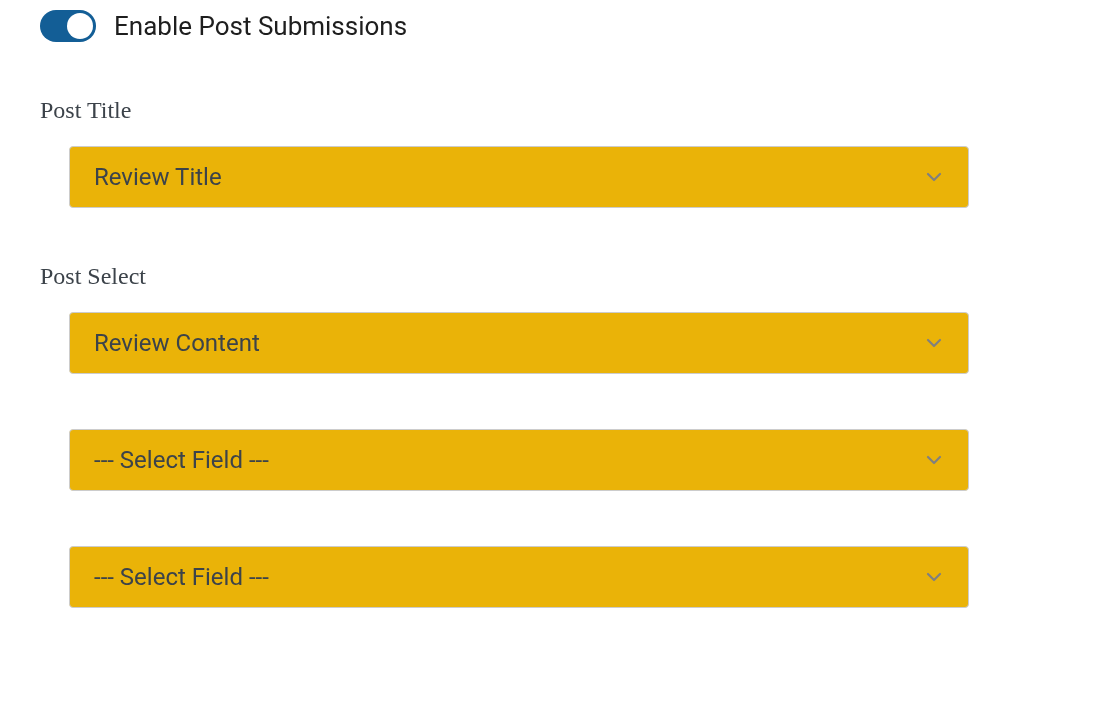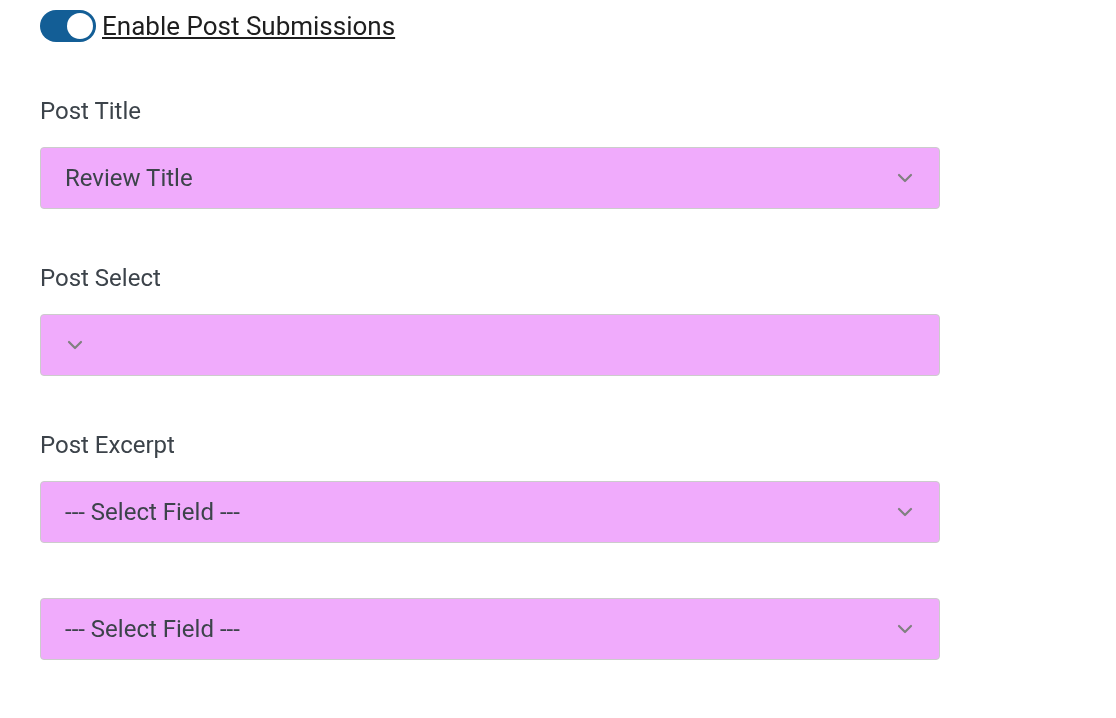--- a/index.html
+++ b/index.html
@@ -13,23 +13,22 @@
       padding: 10px 40px 40px 40px;
       color: #1e1e1e;
       width: 1116px;
     }
     .settings-container {
       max-width: 900px;
     }
     .toggle-row {
       display: flex;
       align-items: center;
-      gap: 6px;
+      gap: 18px;
       margin-bottom: 55px;
-      text-decoration: underline;
     }
     .toggle {
       position: relative;
       width: 56px;
       height: 32px;
       background: #135e96;
       border-radius: 16px;
       cursor: pointer;
       flex-shrink: 0;
     }
@@ -49,32 +48,34 @@
     }
     .field-group {
       margin-bottom: 55px;
     }
     .field-label {
       font-size: 24px;
       color: #3c434a;
       font-weight: 400;
       margin-bottom: 22px;
       display: block;
+      font-family: Liberation Serif, serif;
     }
     .select-box {
       width: 100%;
       height: 62px;
       border: 1px solid #cccccc;
       border-radius: 4px;
-      background: #f0abfc;
+      background: #eab308;
       display: flex;
       align-items: center;
       justify-content: space-between;
       padding: 0 24px;
       cursor: pointer;
+      margin-left: 29px;
     }
     .select-value {
       font-size: 24px;
       color: #3c434a;
     }
     .chevron-icon {
       flex-shrink: 0;
     }
     .chevron-icon svg {
       display: block;
@@ -100,30 +101,30 @@
         <svg width="20" height="20" viewBox="0 0 20 20" fill="none">
           <path d="M4 7 L10 13 L16 7" stroke="#808080" stroke-width="2.2" stroke-linecap="round" stroke-linejoin="round"></path>
         </svg>
       </span>
     </div>
   </div>
 
   <div class="field-group">
     <label class="field-label">Post Select</label>
     <div class="select-box">
+      <span class="select-value">Review Content</span>
       <span class="chevron-icon">
         <svg width="20" height="20" viewBox="0 0 20 20" fill="none">
           <path d="M4 7 L10 13 L16 7" stroke="#808080" stroke-width="2.2" stroke-linecap="round" stroke-linejoin="round"></path>
         </svg>
       </span>
     </div>
   </div>
 
   <div class="field-group">
-    <label class="field-label">Post Excerpt</label>
     <div class="select-box">
       <span class="select-value">--- Select Field ---</span>
       <span class="chevron-icon">
         <svg width="20" height="20" viewBox="0 0 20 20" fill="none">
           <path d="M4 7 L10 13 L16 7" stroke="#808080" stroke-width="2.2" stroke-linecap="round" stroke-linejoin="round"></path>
         </svg>
       </span>
     </div>
   </div>
 

